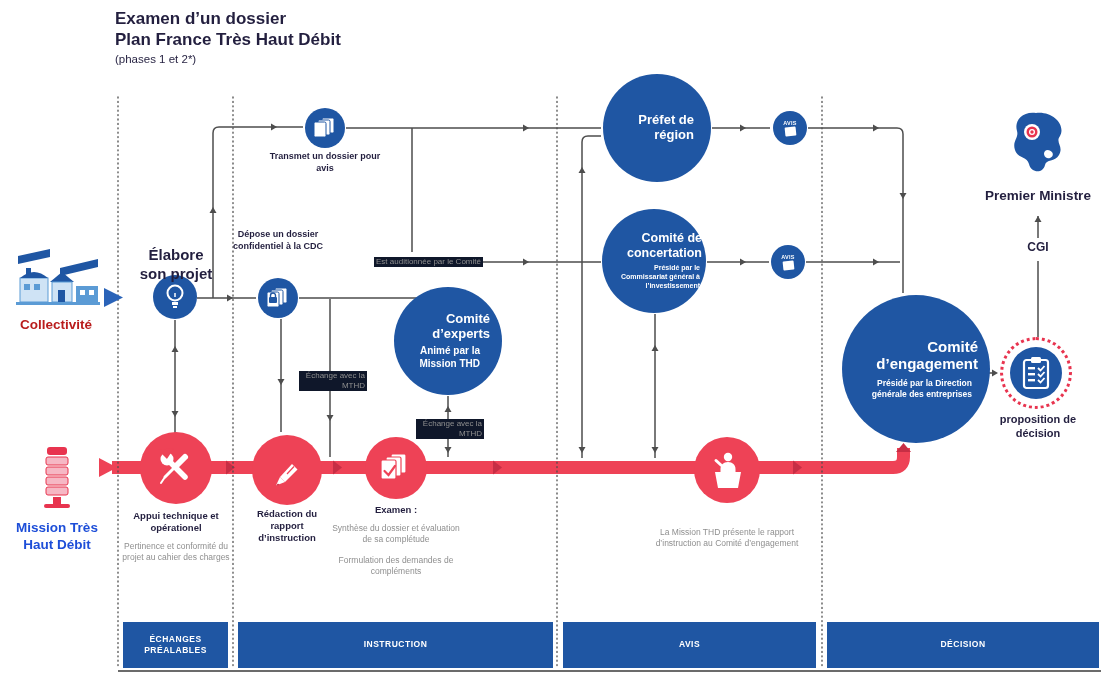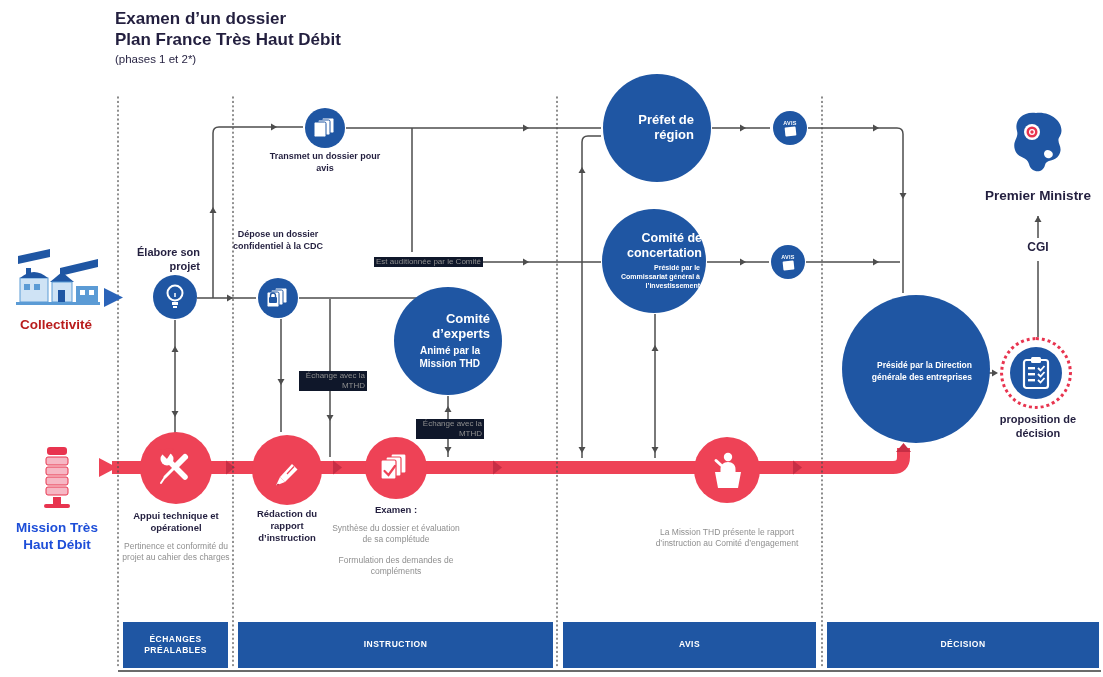--- a/index.html
+++ b/index.html
@@ -135,21 +135,21 @@
   <div class="lbl bold" style="left:4px;top:519px;width:106px;font-size:13.5px;color:#1d4ed8;">Mission Très Haut Débit</div>
 
   <div class="node blue" style="left:153px;top:275px;width:44px;height:44px;">
     <svg width="24" height="28">
       <circle cx="12" cy="10" r="7.5" fill="none" stroke="#fff" stroke-width="2"></circle>
       <path d="M12,10 v4" stroke="#fff" stroke-width="1.5"></path>
       <rect x="9" y="19" width="6" height="3" fill="#fff"></rect>
       <rect x="10" y="23" width="4" height="2" fill="#fff"></rect>
     </svg>
   </div>
-  <div class="lbl bold" style="left:116px;top:245px;width:84px;font-size:11px;text-align:right;">Élabore son projet</div>
+  <div class="lbl bold" style="left:134px;top:245px;width:84px;font-size:15px;">Élabore son projet</div>
 
   <div class="node blue" style="left:305px;top:108px;width:40px;height:40px;">
     <svg width="26" height="24">
       <rect x="10" y="2" width="12" height="15" rx="1.5" fill="#fff" stroke="#1f56a3"></rect>
       <rect x="6" y="4" width="12" height="15" rx="1.5" fill="#fff" stroke="#1f56a3"></rect>
       <rect x="2" y="6" width="12" height="15" rx="1.5" fill="#fff" stroke="#1f56a3"></rect>
     </svg>
   </div>
   <div class="lbl bold" style="left:267px;top:151px;width:116px;font-size:9px;">Transmet un dossier pour avis</div>
 
@@ -172,20 +172,21 @@
     <div class="ctitle" style="width:96px;font-size:12.5px;">Comité de concertation</div>
     <div class="csub" style="width:92px;font-size:7px;font-weight:bold;">Présidé par le Commissariat général à l’investissement</div>
   </div>
 
   <div class="node blue" style="left:394px;top:287px;width:108px;height:108px;">
     <div class="ctitle" style="width:84px;font-size:13px;">Comité d’experts</div>
     <div class="csub" style="width:64px;font-size:10px;font-weight:bold;">Animé par la Mission THD</div>
   </div>
 
   <div class="node blue" style="left:842px;top:295px;width:148px;height:148px;">
+    <div class="ctitle" style="width:124px;font-size:15px;">Comité d’engagement</div>
     <div class="csub" style="width:112px;font-size:8.5px;font-weight:bold;margin-top:5px;">Présidé par la Direction générale des entreprises</div>
   </div>
 
   <div class="node blue" style="left:773px;top:111px;width:34px;height:34px;">
     <span style="font-size:5.5px;font-weight:bold;letter-spacing:.3px;">AVIS</span>
     <div class="avispage"></div>
   </div>
   <div class="node blue" style="left:771px;top:245px;width:34px;height:34px;">
     <span style="font-size:5.5px;font-weight:bold;letter-spacing:.3px;">AVIS</span>
     <div class="avispage"></div>

